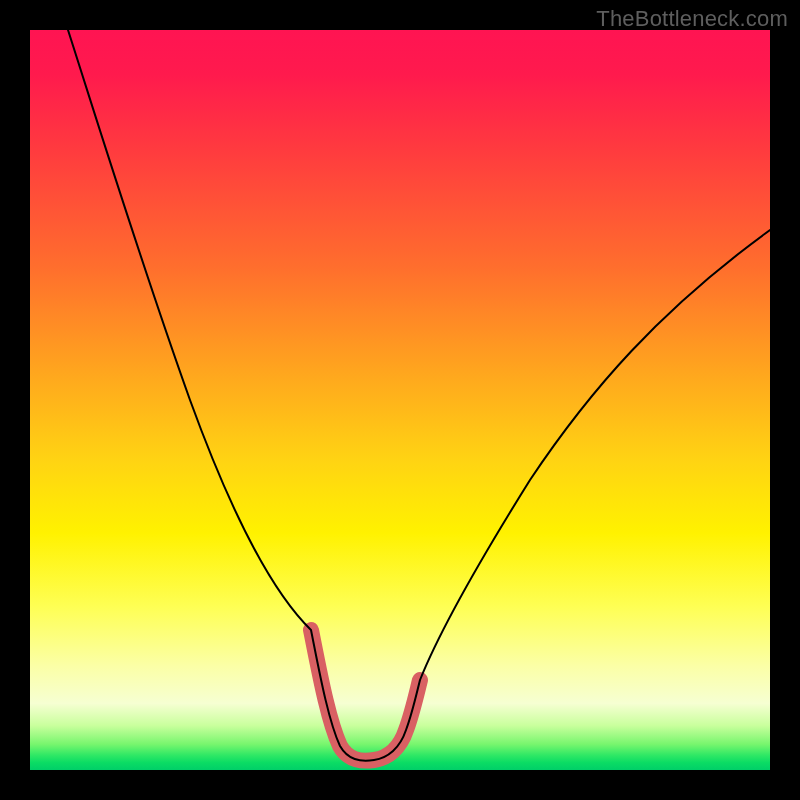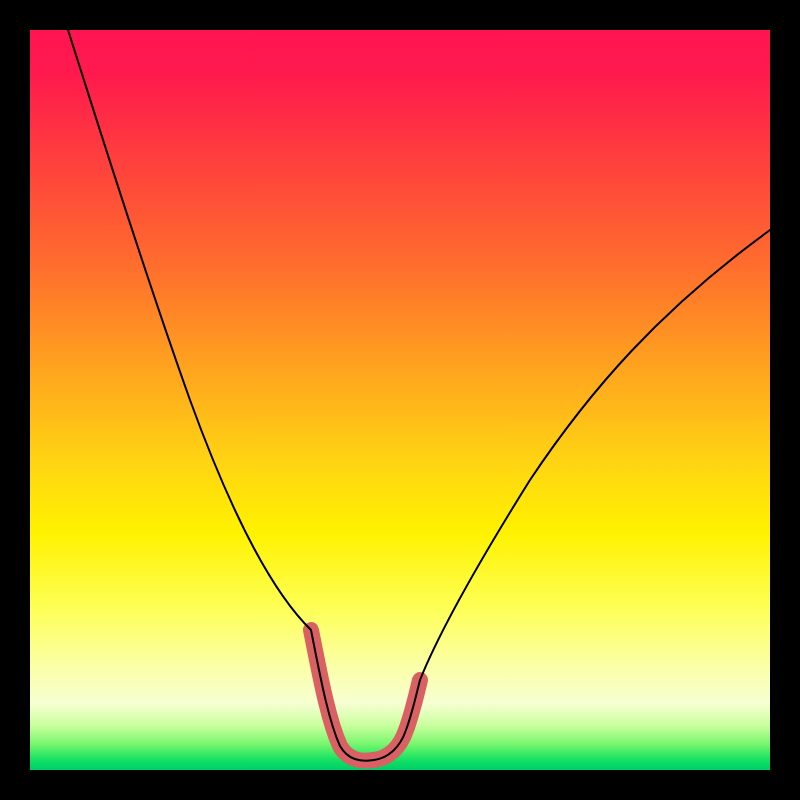--- a/index.html
+++ b/index.html
@@ -82,20 +82,21 @@
     stroke: #d96063;
     stroke-width: 16;
     stroke-linecap: round;
   }
 </style>
 </head>
 <body>
 
 <div class="frame">
 
+  <div class="watermark">TheBottleneck.com</div>
 
   <div class="plot-area">
     <div class="gradient"></div>
 
     <svg class="curve" viewBox="0 0 740 740">
 
       <path class="thick-valley" d="M 281 600
                C 289 640, 298 690, 310 716
                C 318 730, 330 732, 344 730
                C 358 728, 370 718, 376 700

